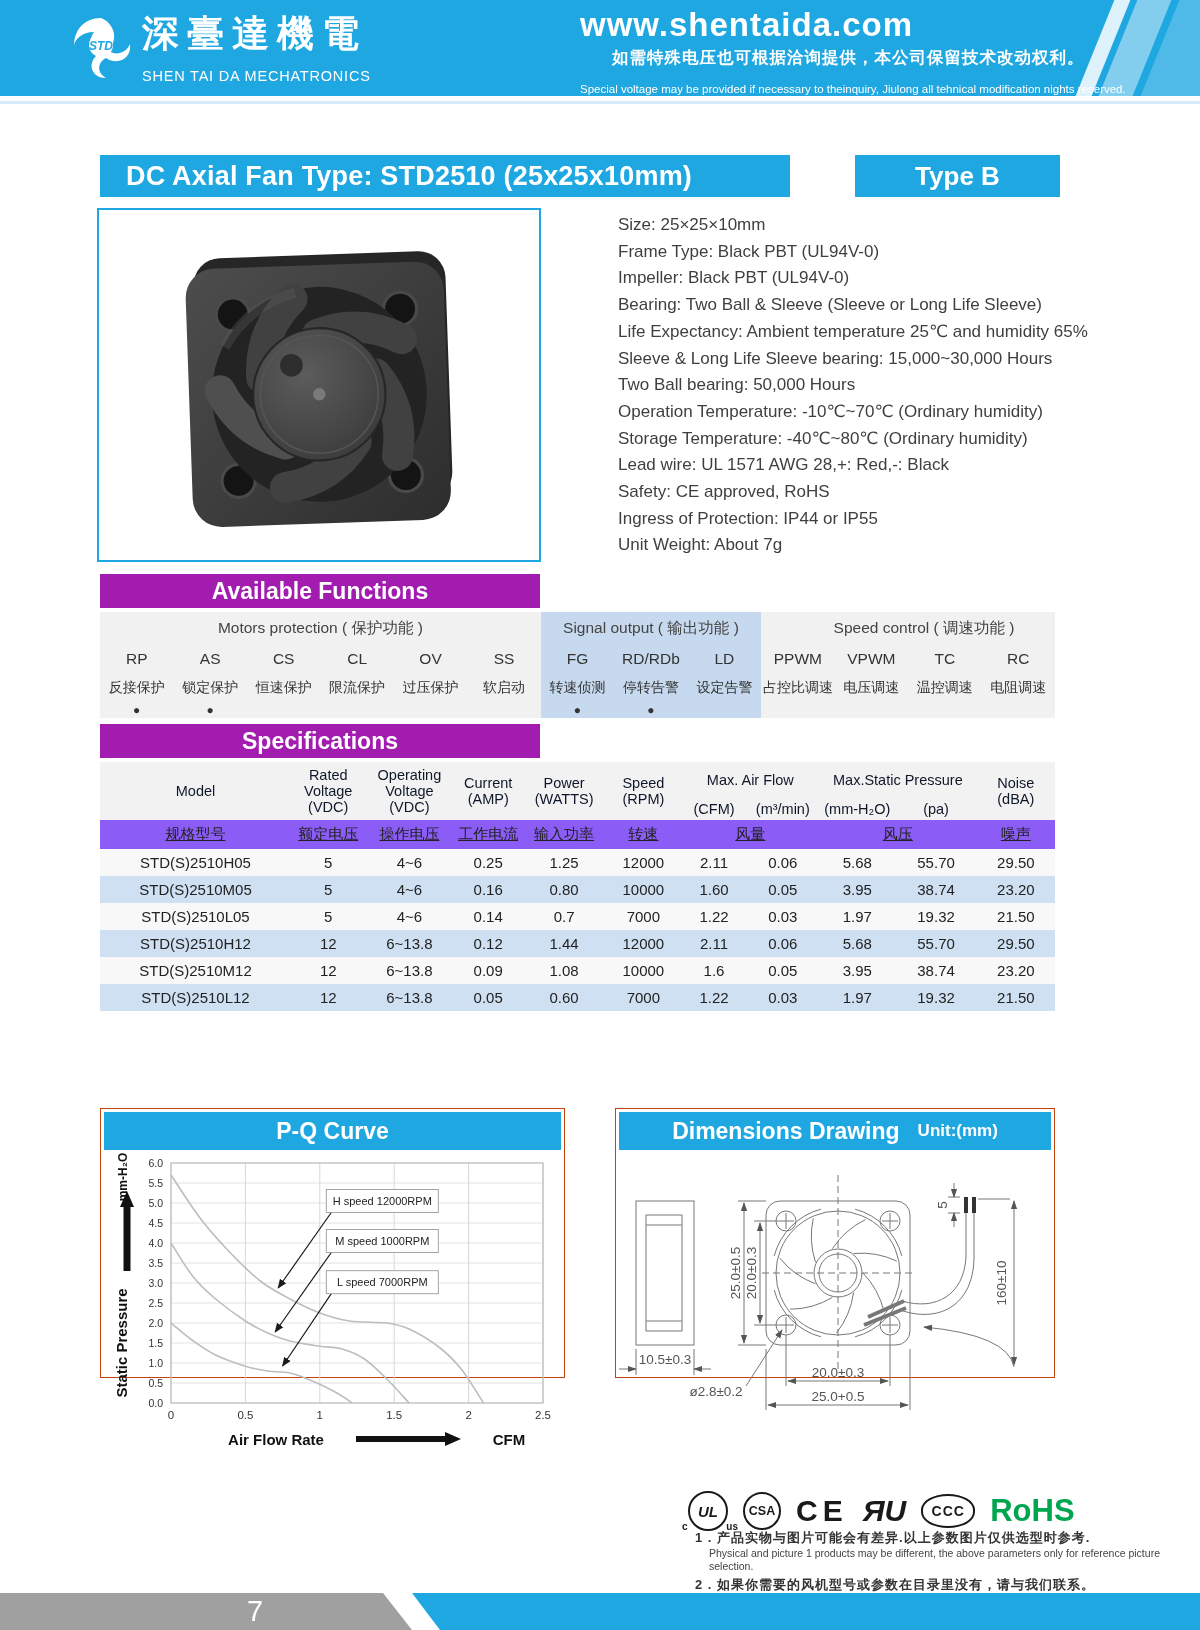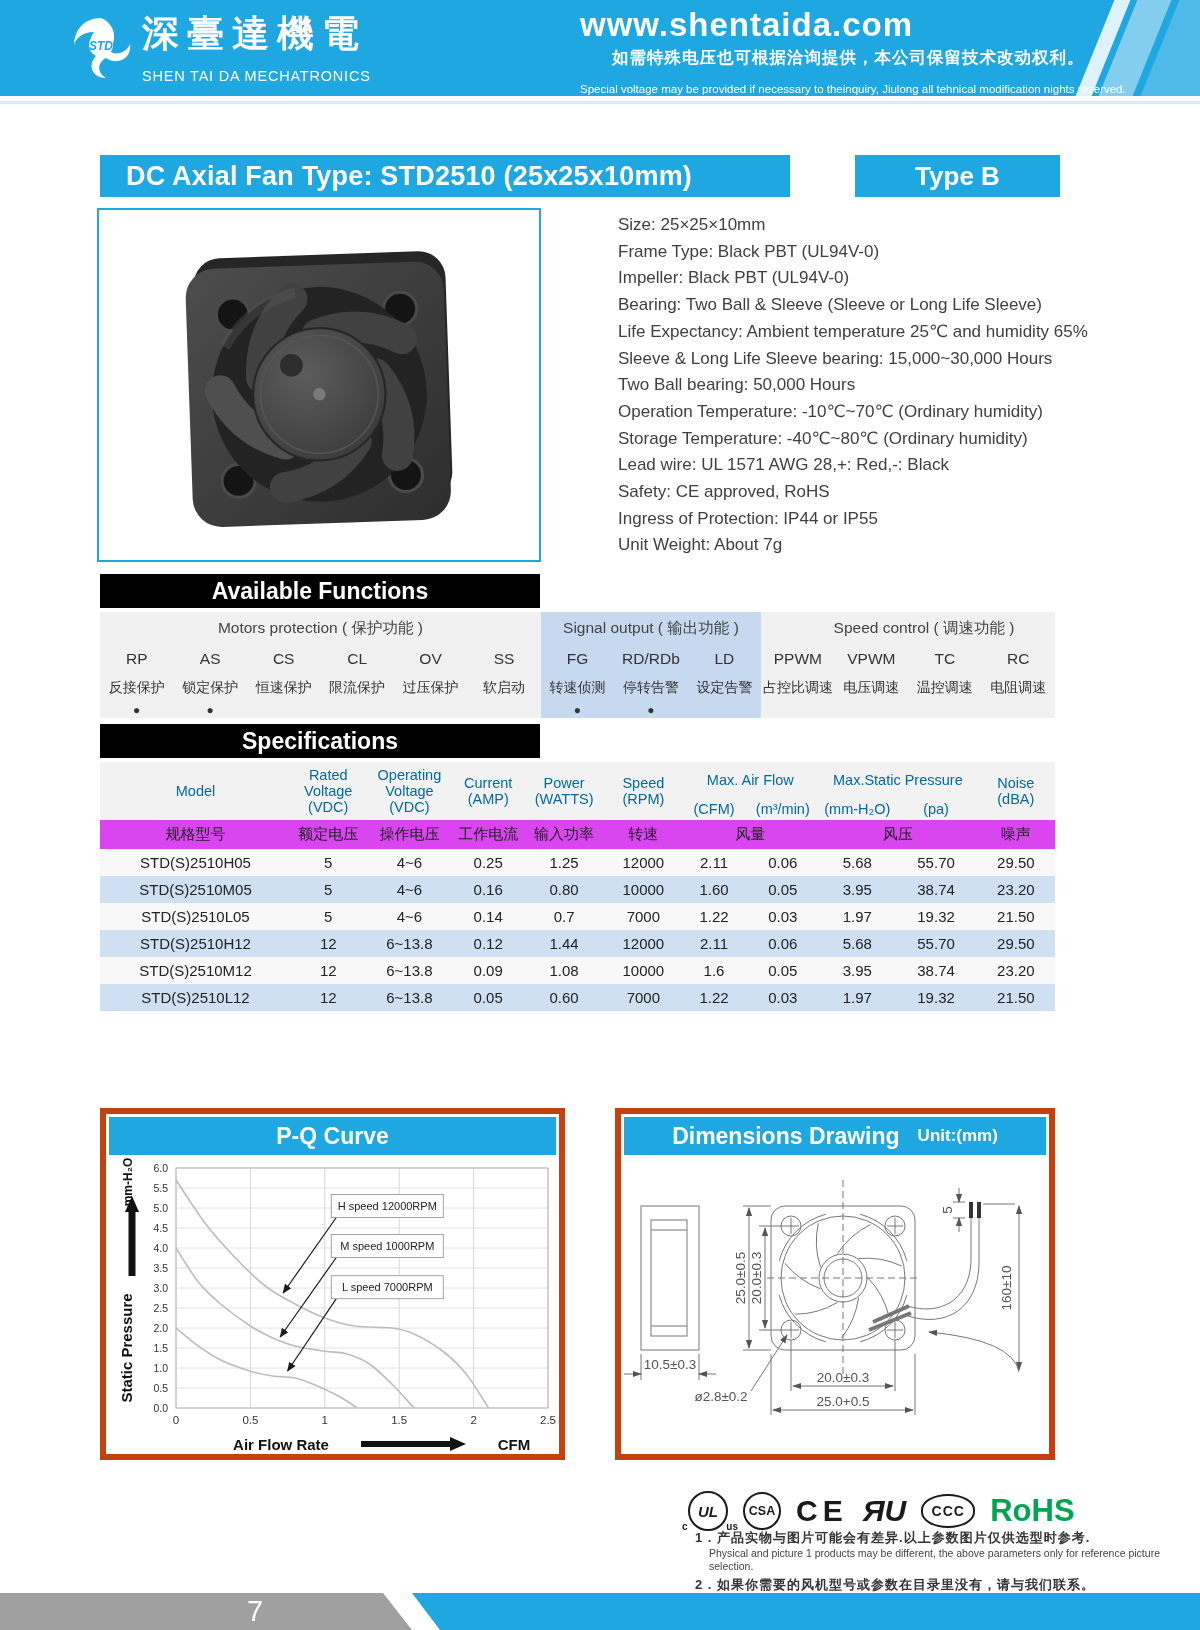--- a/index.html
+++ b/index.html
@@ -25,44 +25,44 @@
   
   .title-bar { position:absolute; left:100px; top:155px; width:690px; height:42px; background:#1EA7E0; color:#fff; font-size:27px; font-weight:bold; line-height:42px; padding-left:26px; letter-spacing:.2px; }
   .type-badge { position:absolute; left:855px; top:155px; width:205px; height:42px; background:#1EA7E0; color:#fff; font-size:26px; font-weight:bold; line-height:42px; text-align:center; }
 
   
   .photo-box { position:absolute; left:97px; top:208px; width:444px; height:354px; border:2px solid #1EA7E0; background:#fff; display:flex; align-items:center; justify-content:center; }
   .spec-list { position:absolute; left:618px; top:212px; width:480px; }
   .spec-list div { font-size:17px; color:#3f3f3f; line-height:26.7px; white-space:nowrap; }
 
   
-  .sect-bar { position:absolute; background:#000000; color:#fff; font-weight:bold; text-align:center; }
+  .sect-bar { position:absolute; background:#a21caf; color:#fff; font-weight:bold; text-align:center; }
   .af-bar   { left:100px; top:574px; width:440px; height:34px; font-size:23px; line-height:34px; }
   .sp-bar   { left:100px; top:724px; width:440px; height:34px; font-size:23px; line-height:34px; }
 
   
   .fn-grid { position:absolute; left:100px; top:612px; width:955px; display:grid; grid-template-columns:repeat(13,1fr); background:#F1F1F1; }
   .fn-cell { display:flex; align-items:center; justify-content:center; color:#333; }
   .fn-name { height:32px; font-size:15.5px; color:#444; }
   .fn-code { height:29px; font-size:15.5px; }
   .fn-cn   { height:29px; font-size:14px; }
   .fn-dot  { height:16px; font-size:12px; }
   .sig { background:#C7D9EE; }
 
   
   .spec-table { position:absolute; left:100px; top:762px; width:955px; border-collapse:collapse; table-layout:fixed; }
   .spec-table th, .spec-table td { text-align:center; vertical-align:middle; font-weight:normal; }
-  .spec-table thead th { background:#F2F2F2; font-size:14.5px; color:#0369a1; white-space:pre-line; line-height:16px; }
+  .spec-table thead th { background:#F2F2F2; font-size:14.5px; color:#0f172a; white-space:pre-line; line-height:16px; }
   .th-a { height:36px; } .th-b { height:22px; }
-  .cn-row td { background:#d946ef; height:29px; font-size:15px; color:#222; }
+  .cn-row td { background:#8b5cf6; height:29px; font-size:15px; color:#222;text-decoration:underline; }
   .data-row td { height:27px; font-size:15px; color:#222; background:#F8F8F8; }
   .data-row.alt td { background:#CFE0F3; }
 
   
-  .panel { position:absolute; top:1108px; height:352px; border:6px solid #c2410c; background:#fff; }
+  .panel { position:absolute; top:1108px; height:270px; border:1px solid #c2410c; background:#fff; }
   .pq-panel { left:100px; width:465px; }
   .dim-panel { left:615px; width:440px; }
   .panel-bar { margin:3px; height:38px; background:#1EA7E0; color:#fff; display:flex; align-items:center; justify-content:center; gap:18px; }
   .panel-bar .t1 { font-size:23px; font-weight:bold; }
   .panel-bar .t2 { font-size:17px; font-weight:bold; }
 
   
   .cert-row { position:absolute; left:688px; top:1490px; height:42px; display:flex; align-items:center; gap:15px; }
   .badge { color:#1a1a1a; display:flex; align-items:center; justify-content:center; }
   .ulmark { position:relative; width:40px; height:40px; border:2.5px solid #1a1a1a; border-radius:50%; font-weight:bold; font-style:italic; font-size:15px; }

